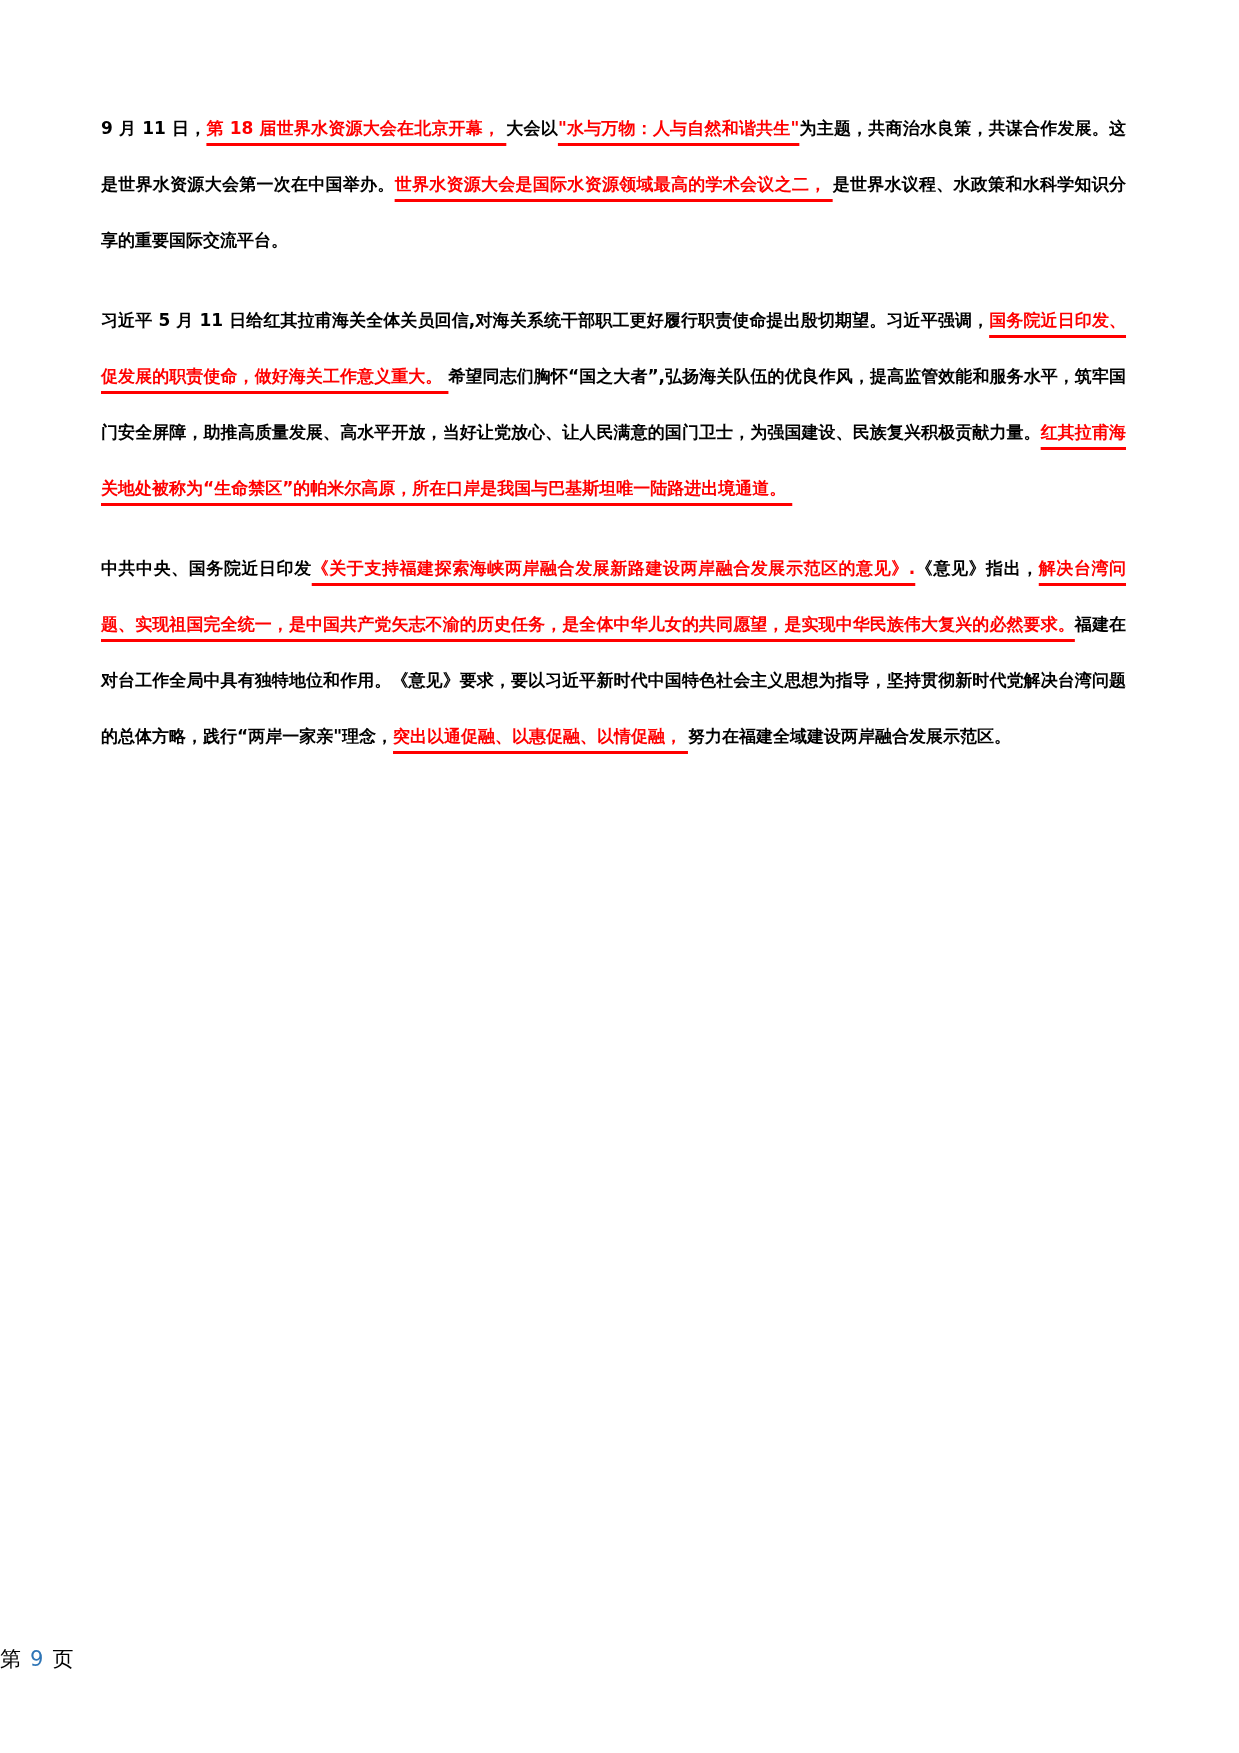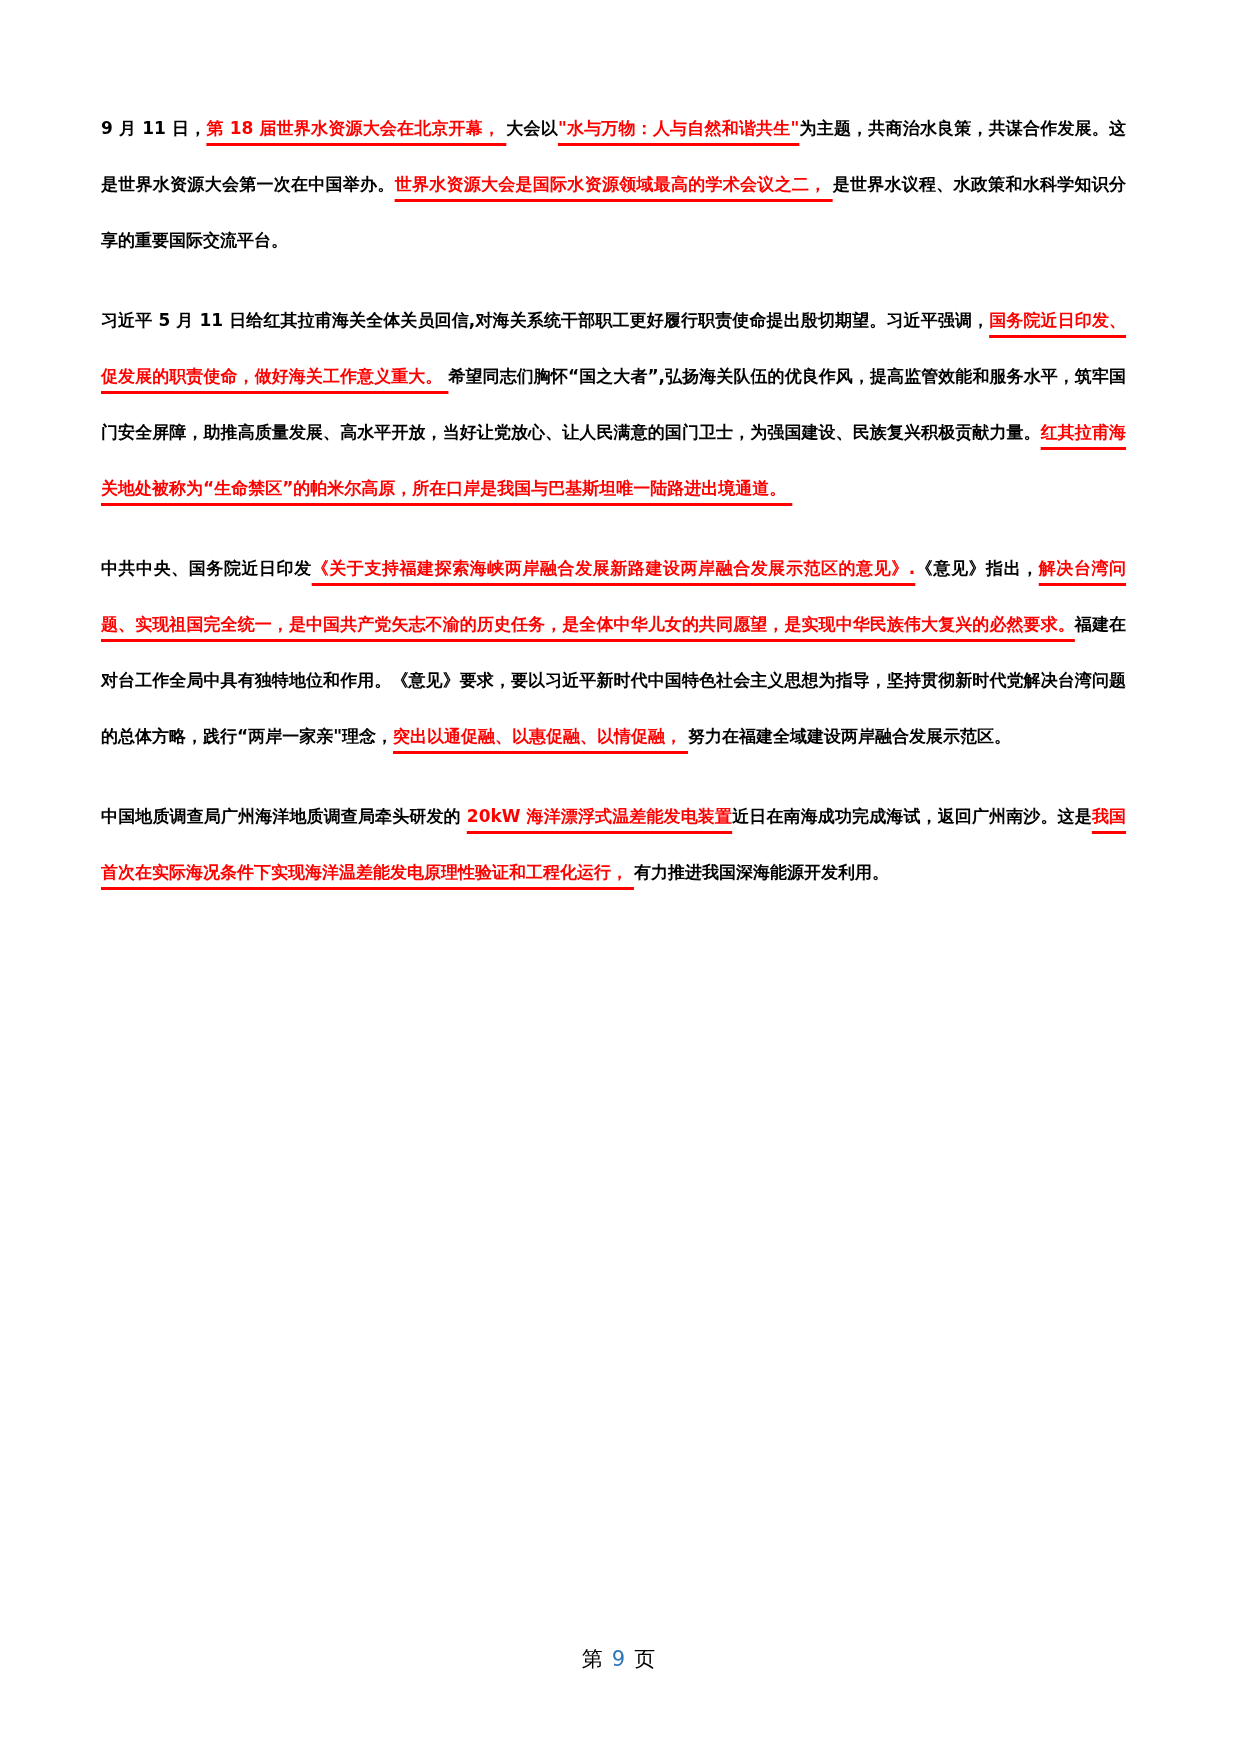--- a/index.html
+++ b/index.html
@@ -38,36 +38,34 @@
     text-decoration: underline;
     text-decoration-color: var(--hl-color, #ff0000);
     text-decoration-thickness: 3px;
     text-underline-offset: 9px;
   }
   .page-footer {
     position: absolute;
     left: 0;
     top: 1645px;
     width: 100%;
-    text-align: center;
     font-size: 21px;
     font-weight: 400;
     color: #000000;
     letter-spacing: 2px;
   }
   .page-footer .pagenum {
     color: var(--pn-color, #2e75b6);
     margin: 0 7px;
   }
 </style>
 </head>
 <body style="--body-color: #000000; --hl-color: #ff0000; --pn-color: #2e75b6; background: rgb(255, 255, 255);">
 
 <div class="page-content">
     <p class="para"><span class="run">9 月 11 日，</span><span class="run red">第 18 届世界水资源大会在北京开幕， </span><span class="run">大会以</span><span class="run red">"水与万物：人与自然和谐共生"</span><span class="run">为主题，共商治水良策，共谋合作发展。这是世界水资源大会第一次在中国举办。</span><span class="run red">世界水资源大会是国际水资源领域最高的学术会议之二， </span><span class="run">是世界水议程、水政策和水科学知识分享的重要国际交流平台。</span></p>
     <p class="para"><span class="run">习近平 5 月 11 日给红其拉甫海关全体关员回信,对海关系统干部职工更好履行职责使命提出殷切期望。习近平强调，</span><span class="run red">国务院近日印发、促发展的职责使命，做好海关工作意义重大。 </span><span class="run">希望同志们胸怀“国之大者”,弘扬海关队伍的优良作风，提高监管效能和服务水平，筑牢国门安全屏障，助推高质量发展、高水平开放，当好让党放心、让人民满意的国门卫士，为强国建设、民族复兴积极贡献力量。</span><span class="run red">红其拉甫海关地处被称为“生命禁区”的帕米尔高原，所在口岸是我国与巴基斯坦唯一陆路进出境通道。 </span></p>
     <p class="para"><span class="run">中共中央、国务院近日印发</span><span class="run red">《关于支持福建探索海峡两岸融合发展新路建设两岸融合发展示范区的意见》.</span><span class="run">《意见》指出，</span><span class="run red">解决台湾问题、实现祖国完全统一，是中国共产党矢志不渝的历史任务，是全体中华儿女的共同愿望，是实现中华民族伟大复兴的必然要求。</span><span class="run">福建在对台工作全局中具有独特地位和作用。《意见》要求，要以习近平新时代中国特色社会主义思想为指导，坚持贯彻新时代党解决台湾问题的总体方略，践行“两岸一家亲"理念，</span><span class="run red">突出以通促融、以惠促融、以情促融， </span><span class="run">努力在福建全域建设两岸融合发展示范区。</span></p>
-    <p class="para"><span class="run">中国地质调查局广州海洋地质调查局牵头研发的 </span><span class="run red">20kW 海洋漂浮式温差能发电装置</span><span class="run">近日在南海成功完成海试，返回广州南沙。这是</span><span class="run red">我国首次在实际海况条件下实现海洋温差能发电原理性验证和工程化运行， </span><span class="run">有力推进我国深海能源开发利用。</span></p>
   </div>
 
 <div class="page-footer">
   <span>第</span><span class="pagenum">9</span><span>页</span>
 </div>
 
 </body></html>

